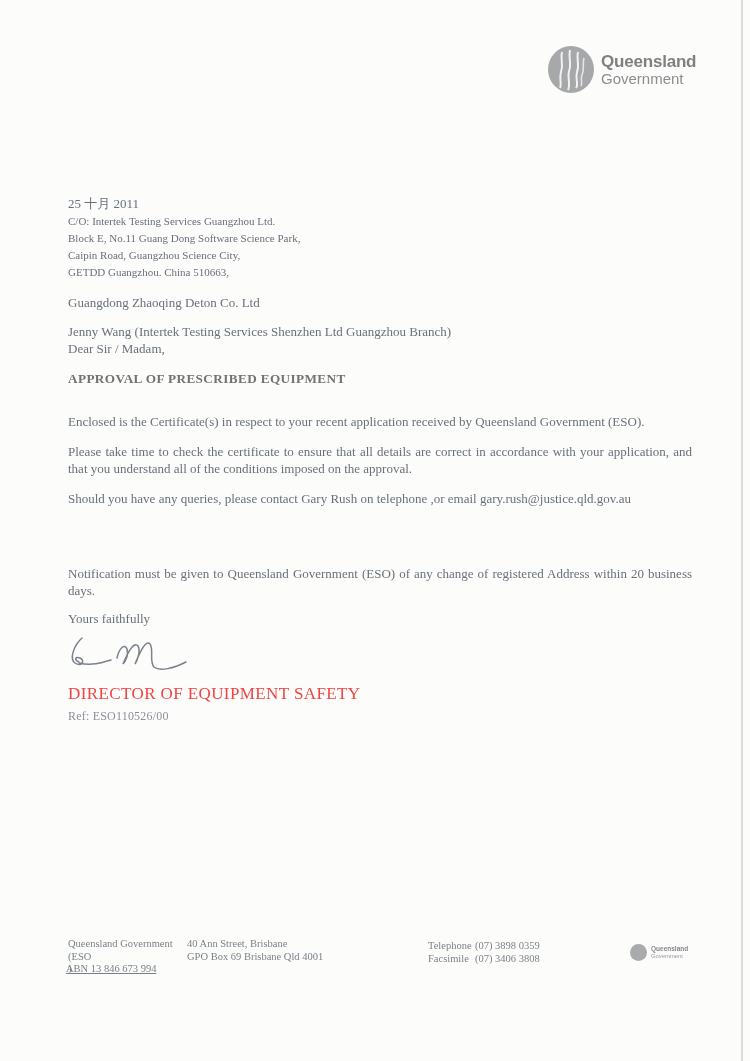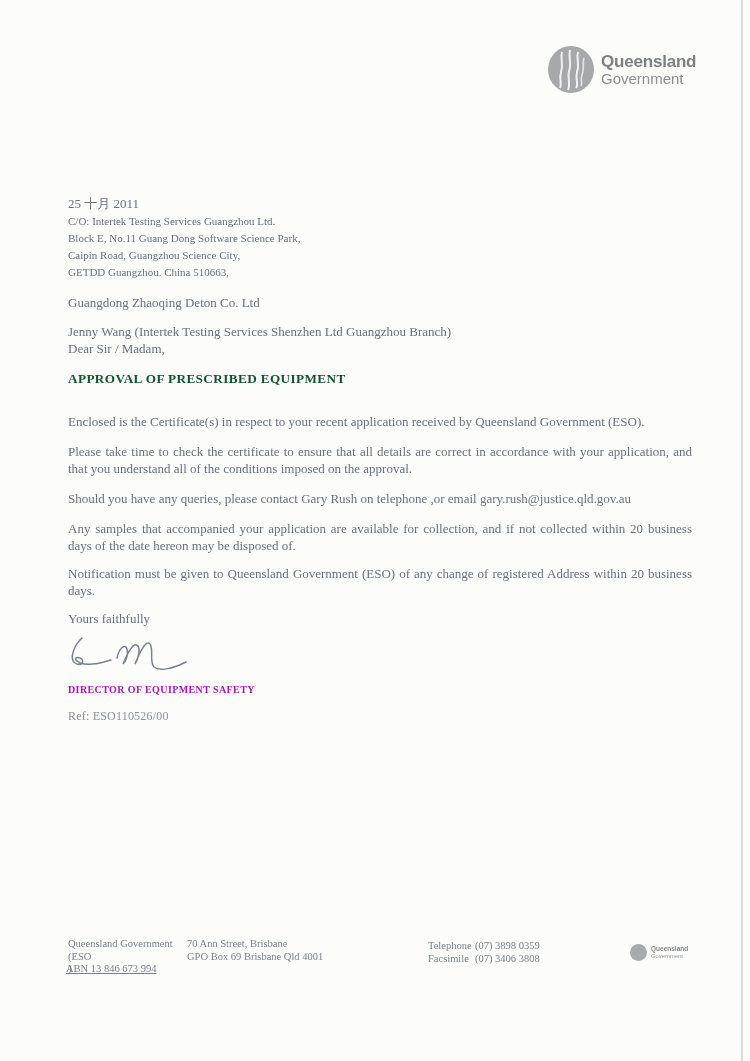--- a/index.html
+++ b/index.html
@@ -27,24 +27,24 @@
   .logo{position:absolute;top:46px;left:548px;display:flex;align-items:center;}
   .logo-mark{width:46px;height:47px;border-radius:50%;background:#a7a8aa;position:relative;overflow:hidden;flex:0 0 auto;}
   .logo-mark svg{position:absolute;inset:0;}
   .logo-text{margin-left:7px;line-height:1.02;font-family:"Liberation Sans", sans-serif;}
   .logo-text .l1{font-weight:bold;font-size:17px;color:#7e8082;letter-spacing:-0.2px;}
   .logo-text .l2{font-size:15px;color:#8b8d90;}
   
   .abs{position:absolute;left:68px;}
   .body-text{font-size:13px;line-height:16.5px;color:#69717c;}
   .addr div{font-size:11px;line-height:17px;}
-  .subject{font-weight:bold;font-size:13.2px;letter-spacing:.4px;color:#14532d;}
+  .subject{font-weight:bold;font-size:13.2px;letter-spacing:.4px;color:#737373;}
   .para{width:624px;margin:0;text-align:justify;}
   .sig{position:absolute;left:64px;top:630px;}
-  .director{font-weight:bold;font-size:10px;letter-spacing:.4px;color:#a21caf;}
+  .director{font-weight:normal;font-size:17px;letter-spacing:.4px;color:#ef4444;}
   .refline{font-size:12px;color:#8b9099;letter-spacing:.2px;}
   
   .footer{position:absolute;top:938px;left:0;width:750px;font-size:10.5px;line-height:12.5px;color:#7b818b;}
   .f-org{position:absolute;left:68px;top:0;width:125px;}
   .f-addr{position:absolute;left:187px;top:0;}
   .f-abn{position:absolute;left:66px;top:25px;text-decoration:underline;}
   .f-contact{position:absolute;left:428px;top:2px;}
   .f-contact .row{display:flex;}
   .f-contact .lbl{width:47px;}
   .f-logo{position:absolute;left:630px;top:6px;display:flex;align-items:center;}
@@ -88,21 +88,20 @@
   <div class="abs body-text" style="top:295px;">Guangdong Zhaoqing Deton Co. Ltd</div>
 
   <div class="abs body-text" style="top:324px;">Jenny Wang (Intertek Testing Services Shenzhen Ltd Guangzhou Branch)</div>
   <div class="abs body-text" style="top:341px;">Dear Sir / Madam,</div>
 
   <div class="abs subject" style="top:371px;">APPROVAL OF PRESCRIBED EQUIPMENT</div>
 
   <p class="abs body-text para" style="top:414px;">Enclosed is the Certificate(s) in respect to your recent application received by Queensland Government (ESO).</p>
   <p class="abs body-text para" style="top:444px;">Please take time to check the certificate to ensure that all details are correct in accordance with your application, and that you understand all of the conditions imposed on the approval.</p>
   <p class="abs body-text para" style="top:491px;">Should you have any queries, please contact Gary Rush on telephone ,or email gary.rush@justice.qld.gov.au</p>
-  <p class="abs body-text para" style="top:521px;">Any samples that accompanied your application are available for collection, and if not collected within 20 business days of the date hereon may be disposed of.</p>
   <p class="abs body-text para" style="top:566px;">Notification must be given to Queensland Government (ESO) of any change of registered Address within 20 business days.</p>
 
   <div class="abs body-text" style="top:611px;">Yours faithfully</div>
 
   <div class="sig">
     <svg width="130" height="45" viewBox="0 0 130 45" xmlns="http://www.w3.org/2000/svg">
       <g stroke="#7b828c" stroke-width="1.5" fill="none" stroke-linecap="round">
         <path d="M18 8 C10 15 5 29 11 33 C17 37 22 31 16 28 C11 26 10 30 15 32"></path>
         <path d="M15 33 C27 36 37 33 47 30"></path>
         <path d="M53 28 C55 18 61 13 63 19 C65 25 61 32 59 34 C64 22 70 11 74 16 C77 21 73 31 71 34 C76 22 82 9 86 14 C90 19 85 32 90 37 C96 42 110 38 122 32"></path>
@@ -113,21 +112,21 @@
   <div class="abs director" style="top:684px;">DIRECTOR OF EQUIPMENT SAFETY</div>
 
   <div class="abs refline" style="top:709px;">Ref:  ESO110526/00</div>
 
   <div class="footer">
     <div class="f-org">
       <div>Queensland Government (ESO</div>
       <div>)</div>
     </div>
     <div class="f-addr">
-      <div>70 Ann Street, Brisbane</div>
+      <div>40 Ann Street, Brisbane</div>
       <div>GPO Box 69 Brisbane Qld 4001</div>
     </div>
     <div class="f-abn">ABN 13 846 673 994</div>
     <div class="f-contact">
       <div class="row">
         <span class="lbl">Telephone</span>
         <span>(07) 3898 0359</span>
       </div>
       <div class="row">
         <span class="lbl">Facsimile</span>

